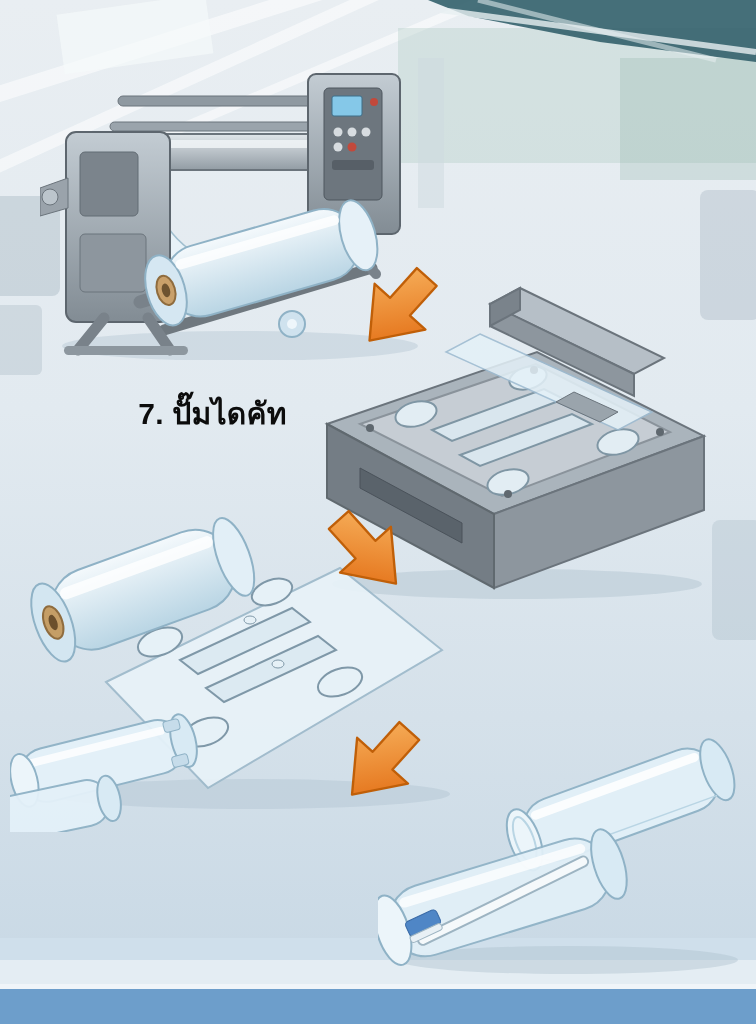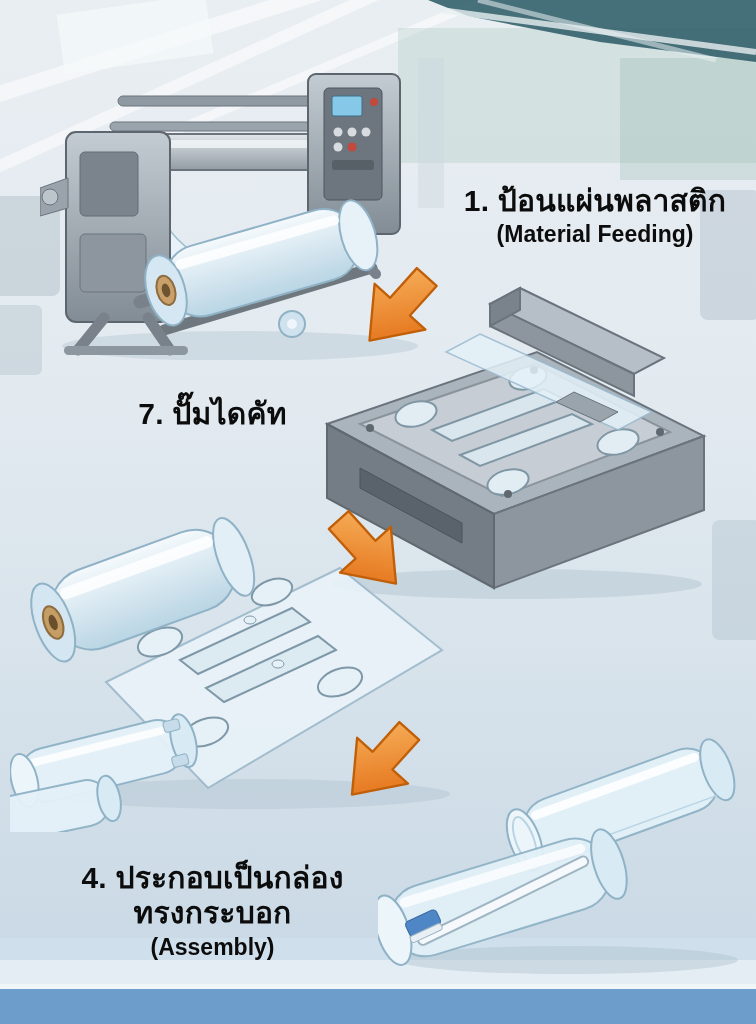--- a/index.html
+++ b/index.html
@@ -242,29 +242,20 @@
         <linearGradient id="ag3" x1="0" y1="0" x2="1" y2="1">
       <stop offset="0" stop-color="#f9b763"></stop>
           <stop offset="1" stop-color="#e0660c"></stop>
     </linearGradient>
       </defs>
     <g transform="rotate(42 50 50)">
       <polygon points="36,4 64,4 64,46 86,46 50,94 14,46 36,46" fill="url(#ag3)" stroke="#c05f08" stroke-width="2.5" stroke-linejoin="round"></polygon>
     </g>
   </svg>
 
-  <div class="label" id="label-step1">
-    <div class="thai">1. ป้อนแผ่นพลาสติก</div>
-    <div class="eng">(Material Feeding)</div>
-  </div>
 
   <div class="label" id="label-step2">
     <div class="thai">7. ปั๊มไดคัท</div>
   </div>
 
 
-  <div class="label" id="label-step4">
-    <div class="thai">4. ประกอบเป็นกล่อง</div>
-    <div class="thai">ทรงกระบอก</div>
-    <div class="eng">(Assembly)</div>
-  </div>
 
 </div>
 
 </body></html>

